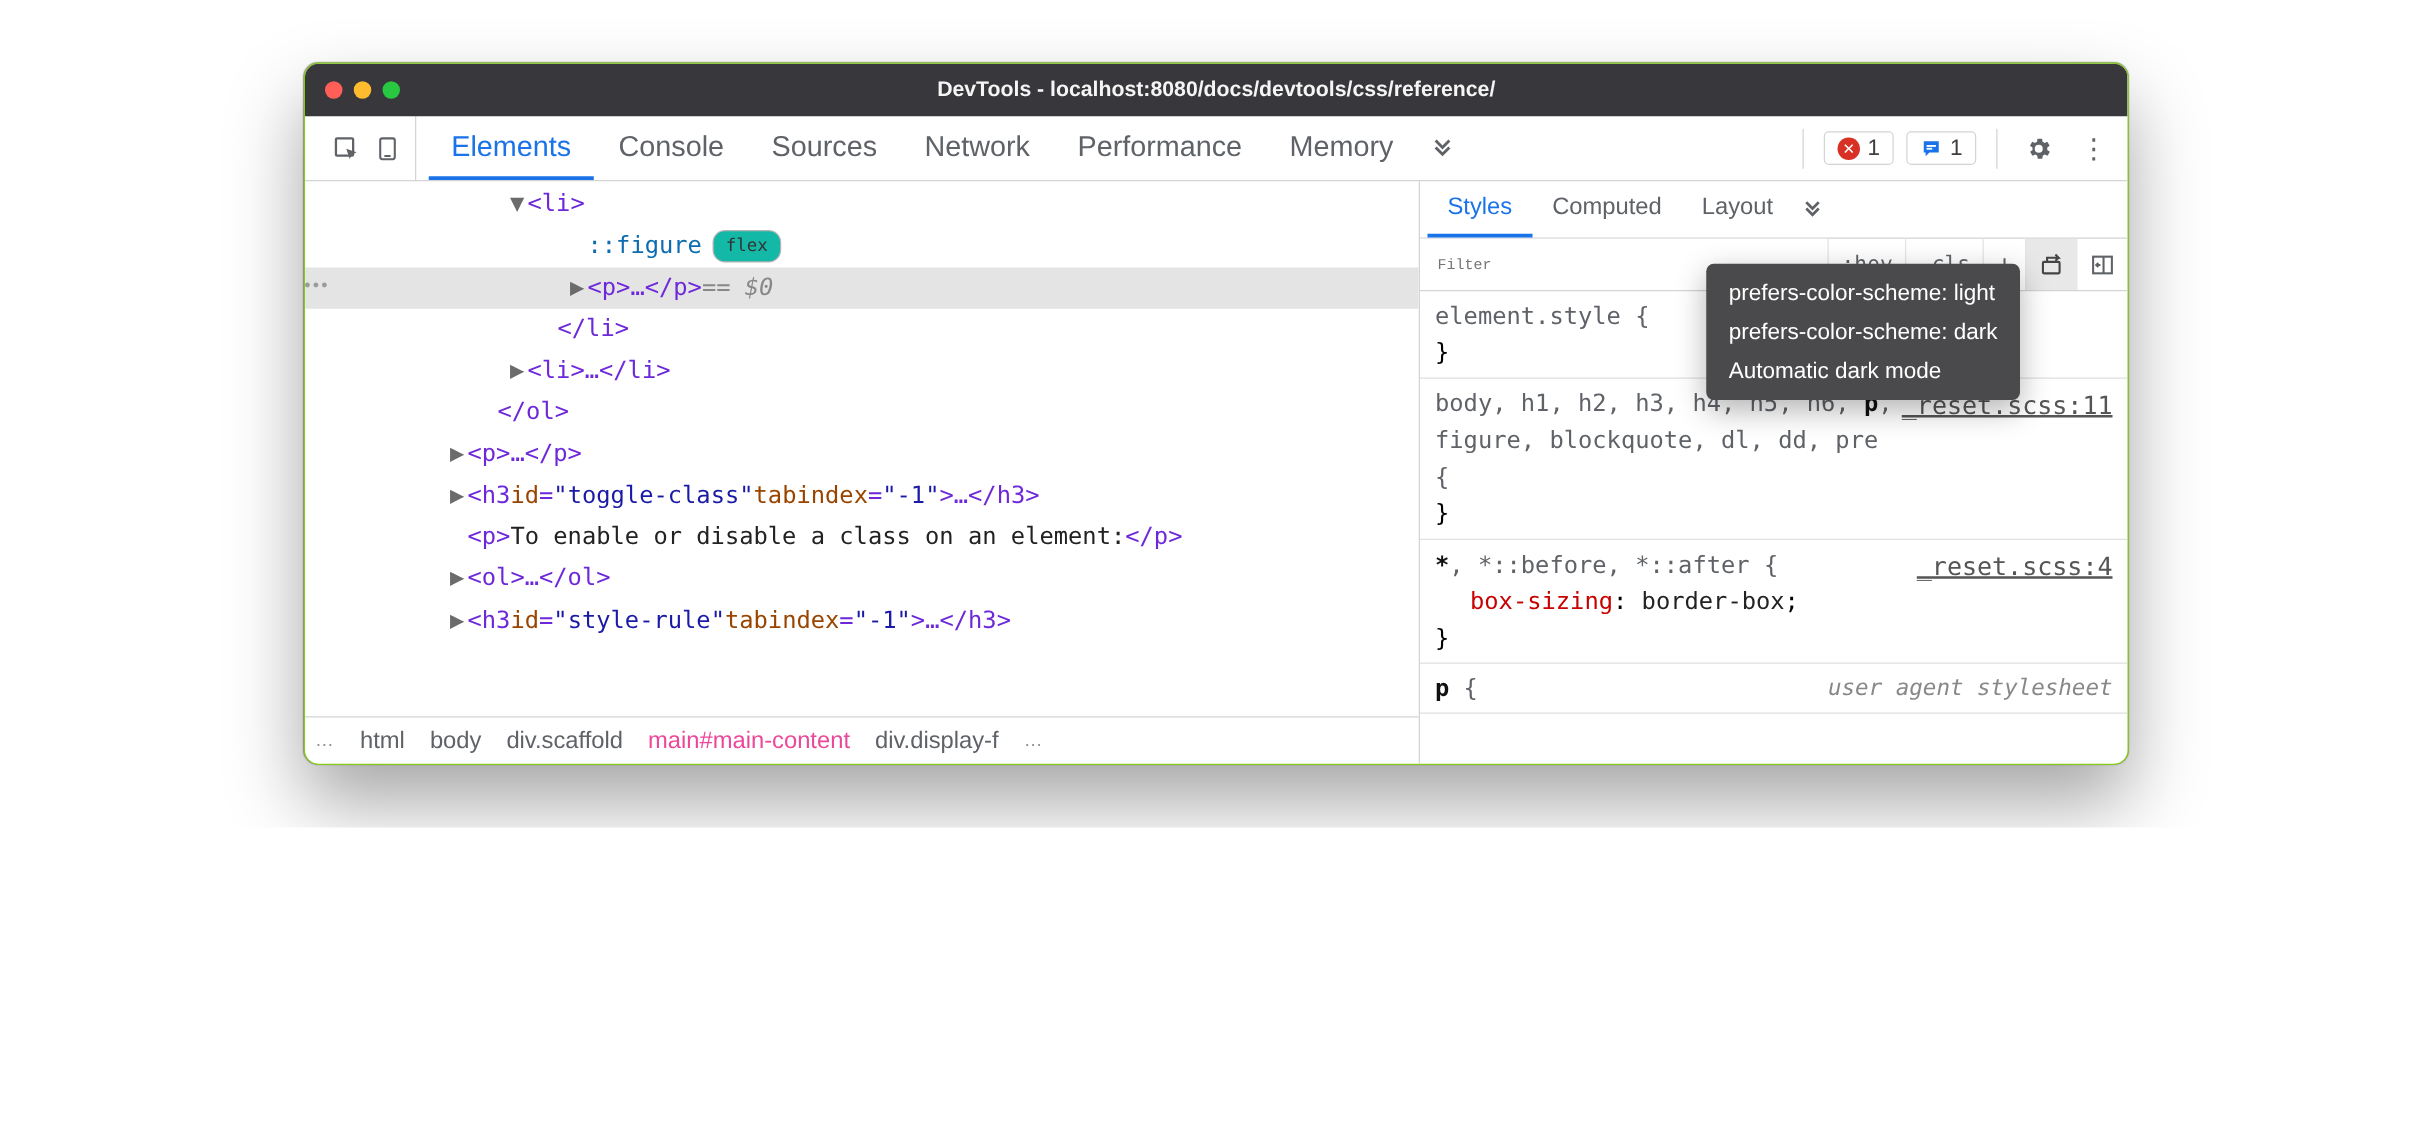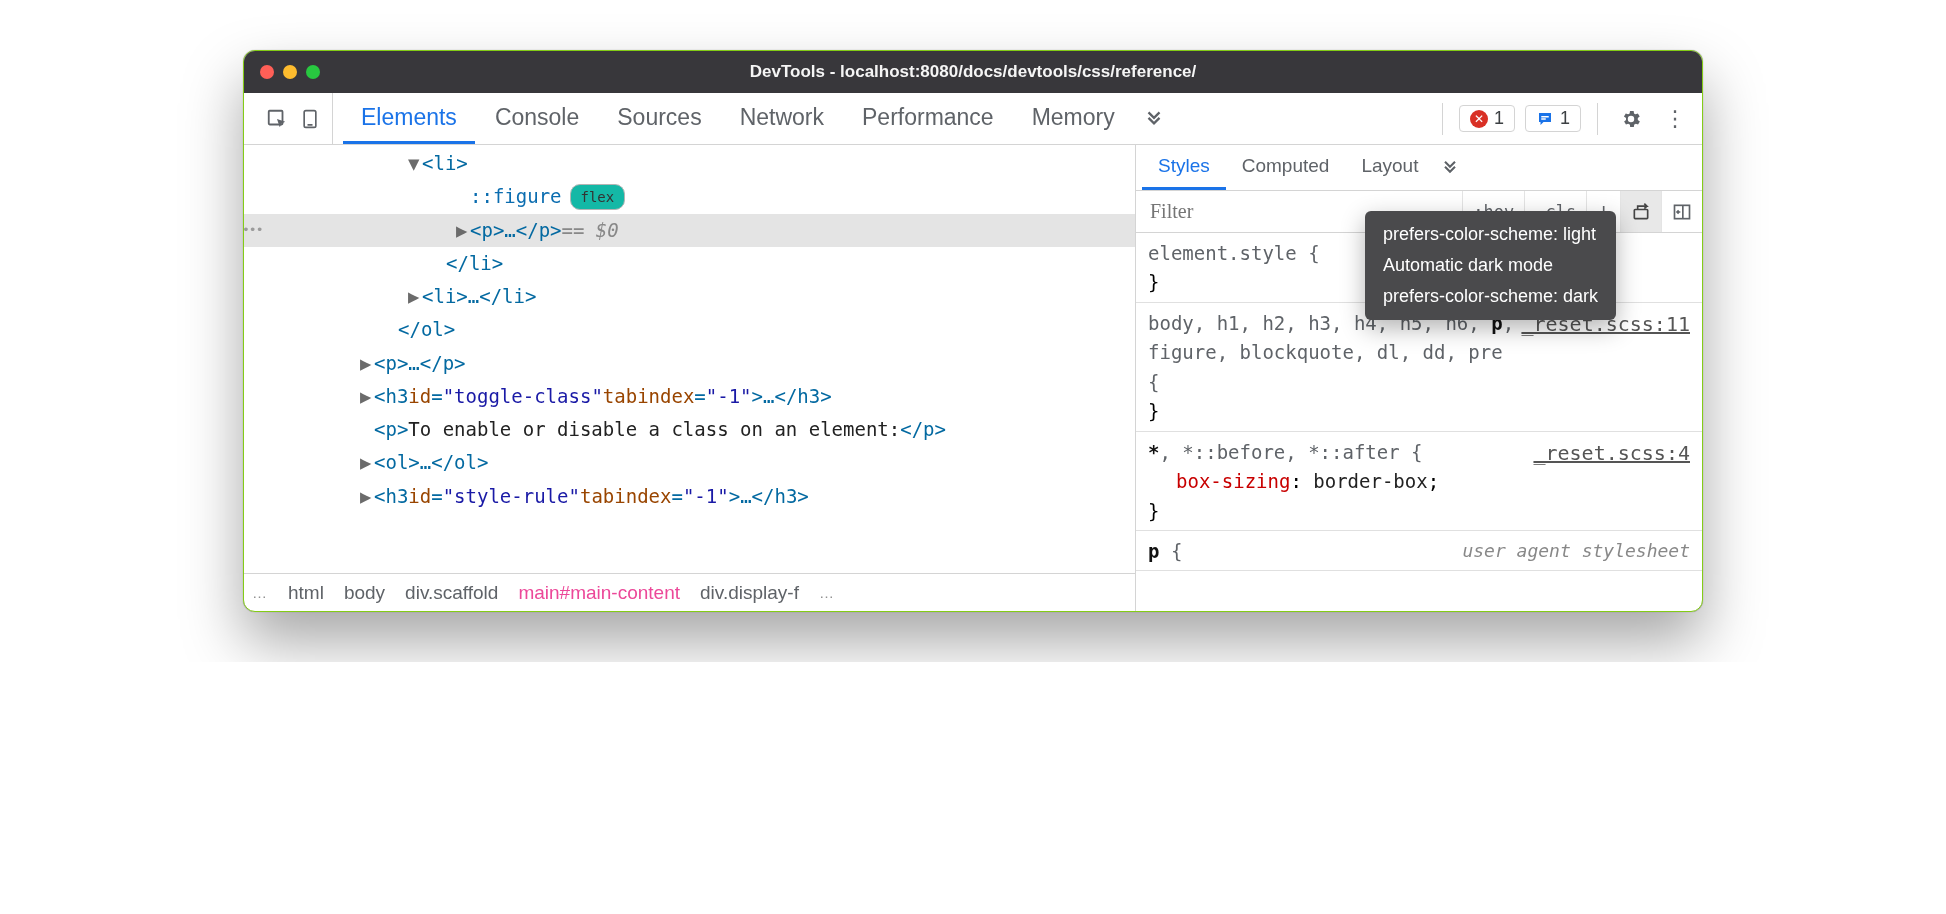--- a/index.html
+++ b/index.html
@@ -134,21 +134,21 @@
     content: "•••";
     position: absolute;
     left: -2px;
     color: #9b9b9b;
     font-size: 13px;
     letter-spacing: -1px;
   }
   .caret {
     display: inline-block; width: 14px; color: #6b6b6b;
   }
-  .tag { color: #0369a1; }
+  .tag { color: #6d28d9; }
   .attrname { color: #994500; }
   .attrvalue { color: #1a1aa6; }
   .pseudo { color: #0b6db0; }
   .badge-inline {
     display: inline-block;
     border: 1px solid #b4b4b4;
     background: #14b8a6;
     border-radius: 10px;
     font-size: 14px;
     padding: 0 10px;
@@ -179,23 +179,23 @@
     display: flex; align-items: stretch;
     padding: 0 6px;
   }
   .sub-tabs .tab { font-size: 19px; padding: 0 16px; }
   .filterbar {
     height: 42px;
     border-bottom: 1px solid #d4d4d4;
     display: flex; align-items: stretch;
   }
   .filter-input {
-    flex: 1; border: none; font-size: 20px; padding: 0 14px;
+    flex: 1; border: none; font-size: 12px; padding: 0 14px;
     color: #777;
-    font-family: Liberation Serif, serif;
+    font-family: Liberation Mono, monospace;
   }
   .filter-tools {
     display: flex; align-items: center;
   }
   .ft-btn {
     padding: 0 10px; height: 100%;
     display: flex; align-items: center;
     font-family: Menlo, Consolas, monospace;
     font-size: 17px; color: #5f6368;
     border-left: 1px solid #e4e4e4;
@@ -455,19 +455,19 @@
             <div>}</div>
           </div>
           <div class="rule">
             <span class="ua">user agent stylesheet</span>
             <div class="sel"><strong>p</strong> {</div>
           </div>
         </div>
 
       <div class="popup">
         <div class="popup-item">prefers-color-scheme: light</div>
+        <div class="popup-item">prefers-color-scheme: dark</div>
         <div class="popup-item">Automatic dark mode</div>
-        <div class="popup-item">prefers-color-scheme: dark</div>
       </div>
     </div>
 
   </div>
 </div>
 
 </body></html>

